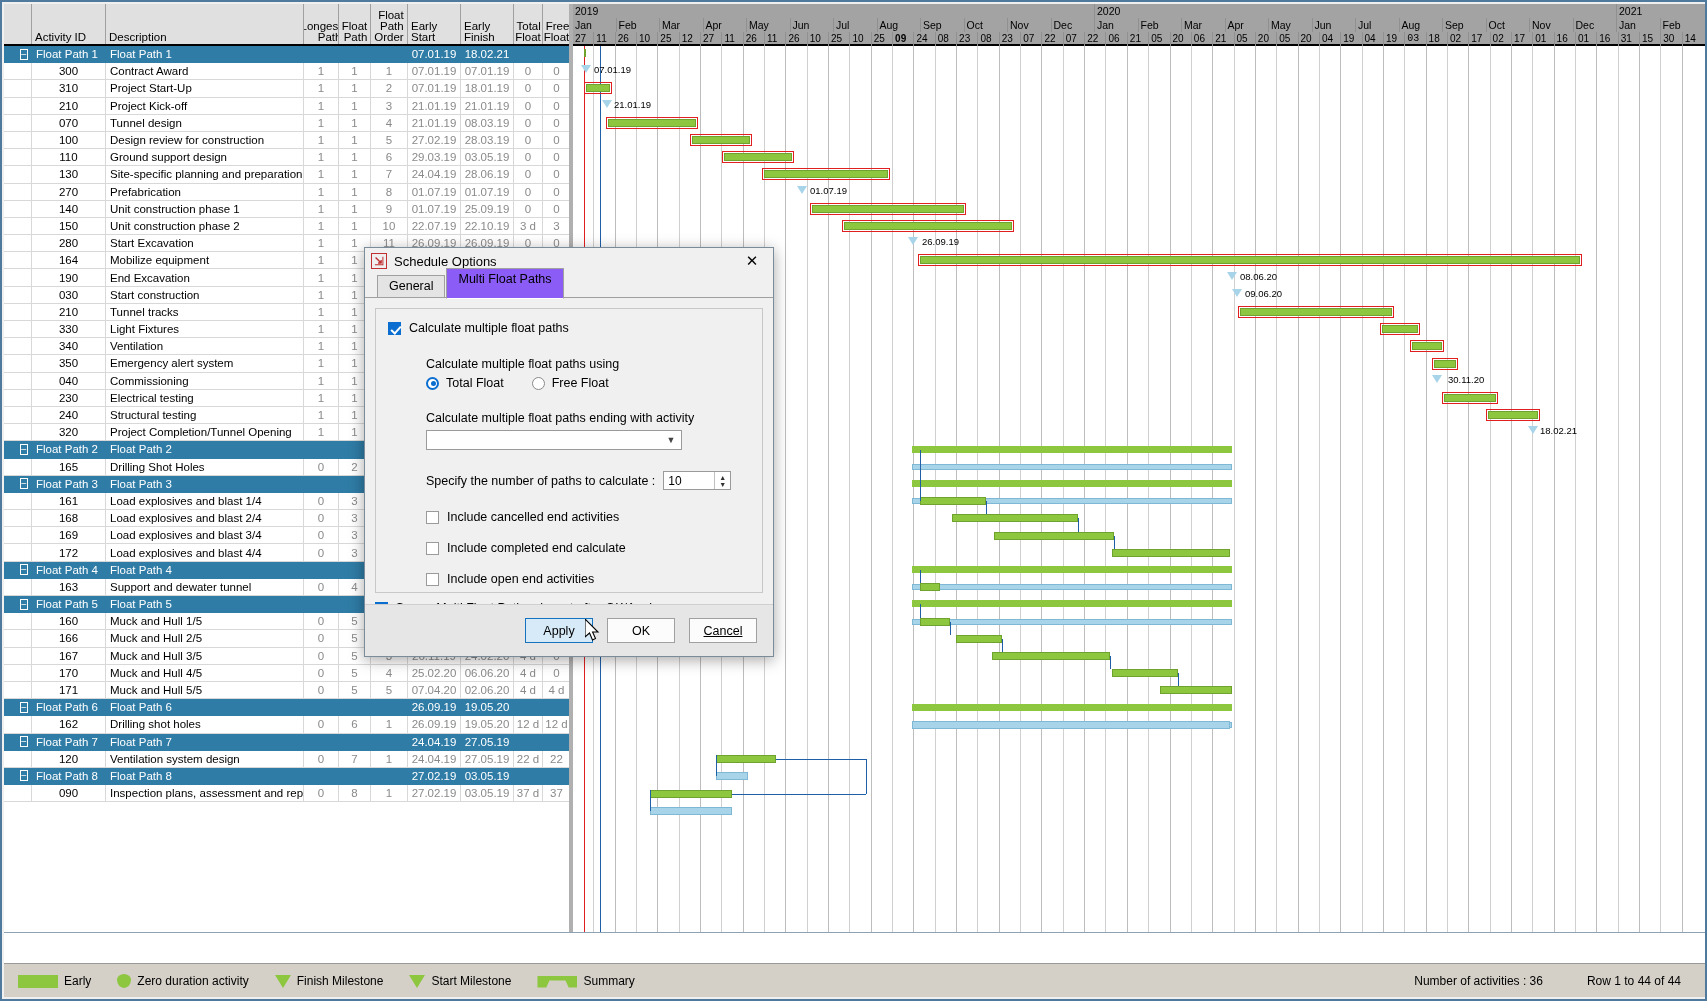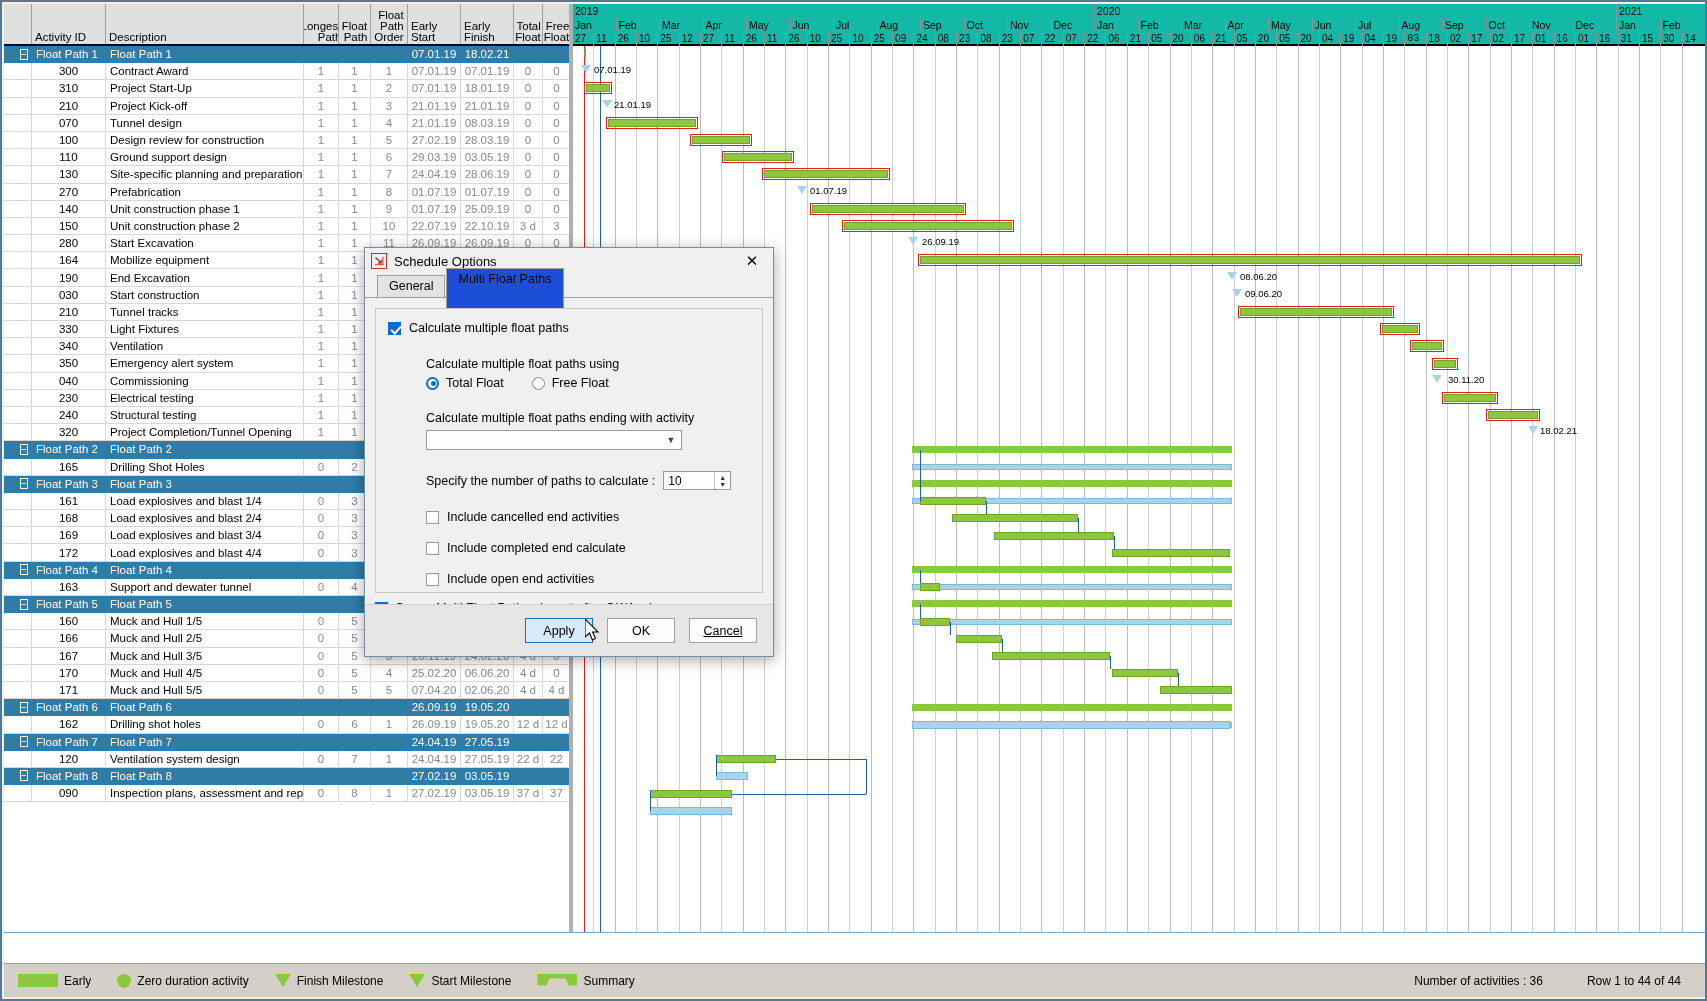--- a/index.html
+++ b/index.html
@@ -110,21 +110,21 @@
   
   .gantt-pane {
     position: relative;
     flex: 1;
     background: #ffffff;
     overflow: hidden;
   }
   .tl-header {
     position: relative;
     height: 42px;
-    background: #14b8a6;
+    background: #a3a3a3;
     border-bottom: 2px solid #000;
   }
   .tl-years, .tl-months, .tl-days {
     position: relative;
     height: 14px;
     width: 100%;
   }
   .tl-years { height: 14px; }
   .tl-months { height: 14px; }
   .tl-days { height: 14px; }
@@ -221,21 +221,21 @@
     width: 1701px; height: 34px;
     background: #d4d0c8;
     border-top: 1px solid #9a9a9a;
     display: flex;
     align-items: center;
     padding: 0 14px;
     gap: 26px;
     font-size: 12px;
     color: #000;
   }
-  .lg-item { display: flex; align-items: flex-start; gap: 6px; white-space: nowrap; }
+  .lg-item { display: flex; align-items: flex-end; gap: 6px; white-space: nowrap; }
   .lg-swatch-early { width: 40px; height: 13px; background: #8dc63f; }
   .lg-swatch-zero {
     width: 14px; height: 14px; background: #8dc63f;
     border-radius: 50% 50% 50% 50% / 40% 40% 60% 60%;
     position: relative;
   }
   .lg-swatch-fin {
     width: 0; height: 0;
     border-left: 8px solid transparent;
     border-right: 8px solid transparent;
@@ -304,25 +304,25 @@
   .tab {
     padding: 3px 11px 4px 11px;
     font-size: 12.5px;
     background: #e4e4e4;
     border: 1px solid #a0a0a0;
     border-bottom: none;
     margin-right: 1px;
     color: #000;
   }
   .tab.active {
-    background: #1d4ed8;
-    padding-bottom: 24px;
+    background: #8b5cf6;
+    padding-bottom: 12px;
     border-bottom: 1px solid #ffffff;
     position: relative;
-    top: 14px;
+    top: 2px;
   }
   .dlg-inner {
     margin: 10px 10px 0 10px;
     border: 1px solid #c8c8c8;
     background: #f0f0f0;
     height: 285px;
     position: relative;
     padding: 12px 12px;
   }
   .cb-row { display: flex; align-items: center; gap: 8px; margin-bottom: 15px; }
@@ -1049,21 +1049,21 @@
             <div class="tl-day" style="left: 106.698px; width: 21.3396px;">12</div>
             <div class="tl-day" style="left: 128.038px; width: 21.3396px;">27</div>
             <div class="tl-day" style="left: 149.377px; width: 21.3396px;">11</div>
             <div class="tl-day" style="left: 170.717px; width: 21.3396px;">26</div>
             <div class="tl-day" style="left: 192.057px; width: 21.3396px;">11</div>
             <div class="tl-day" style="left: 213.396px; width: 21.3396px;">26</div>
             <div class="tl-day" style="left: 234.736px; width: 21.3396px;">10</div>
             <div class="tl-day" style="left: 256.075px; width: 21.3396px;">25</div>
             <div class="tl-day" style="left: 277.415px; width: 21.3396px;">10</div>
             <div class="tl-day" style="left: 298.755px; width: 21.3396px;">25</div>
-            <div class="tl-day" style="left: 320.094px; width: 21.3396px;">09</div>
+            <div class="tl-day" style="left: 320.094px; width: 21.3396px; font-weight: bold;">09</div>
             <div class="tl-day" style="left: 341.434px; width: 21.3396px;">24</div>
             <div class="tl-day" style="left: 362.774px; width: 21.3396px;">08</div>
             <div class="tl-day" style="left: 384.113px; width: 21.3396px;">23</div>
             <div class="tl-day" style="left: 405.453px; width: 21.3396px;">08</div>
             <div class="tl-day" style="left: 426.792px; width: 21.3396px;">23</div>
             <div class="tl-day" style="left: 448.132px; width: 21.3396px;">07</div>
             <div class="tl-day" style="left: 469.472px; width: 21.3396px;">22</div>
             <div class="tl-day" style="left: 490.811px; width: 21.3396px;">07</div>
             <div class="tl-day" style="left: 512.151px; width: 21.3396px;">22</div>
             <div class="tl-day" style="left: 533.491px; width: 21.3396px;">06</div>

